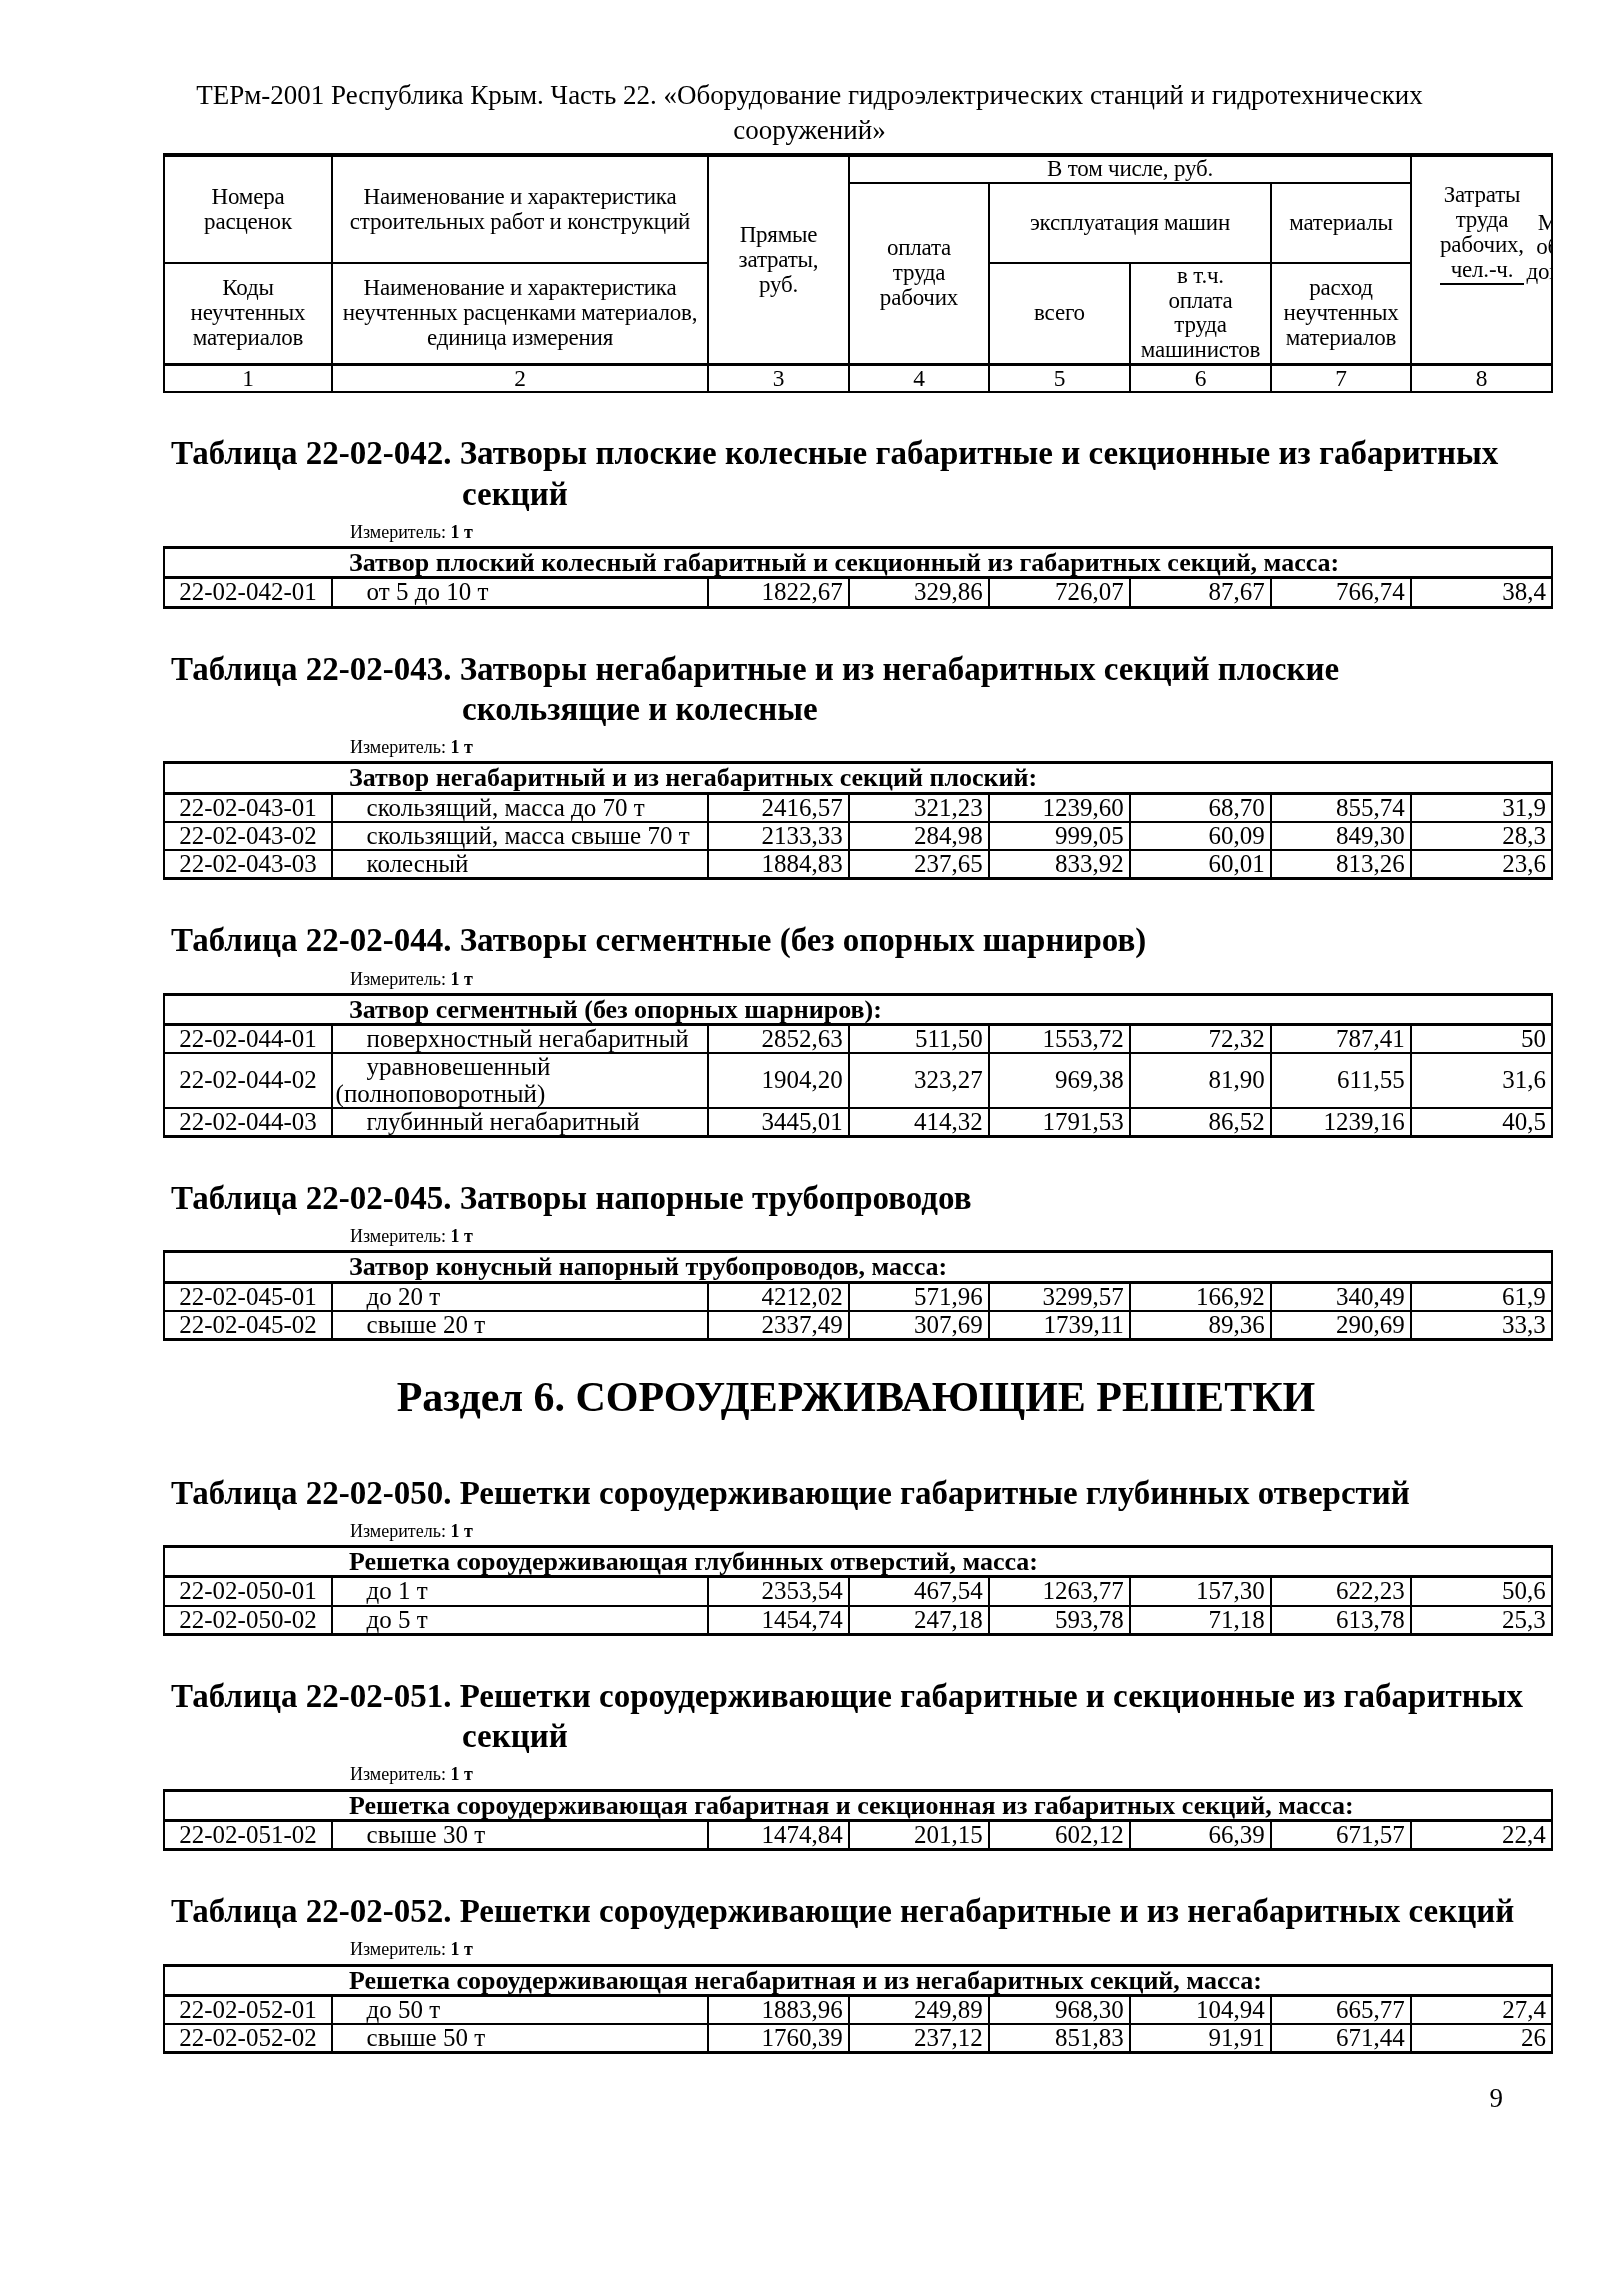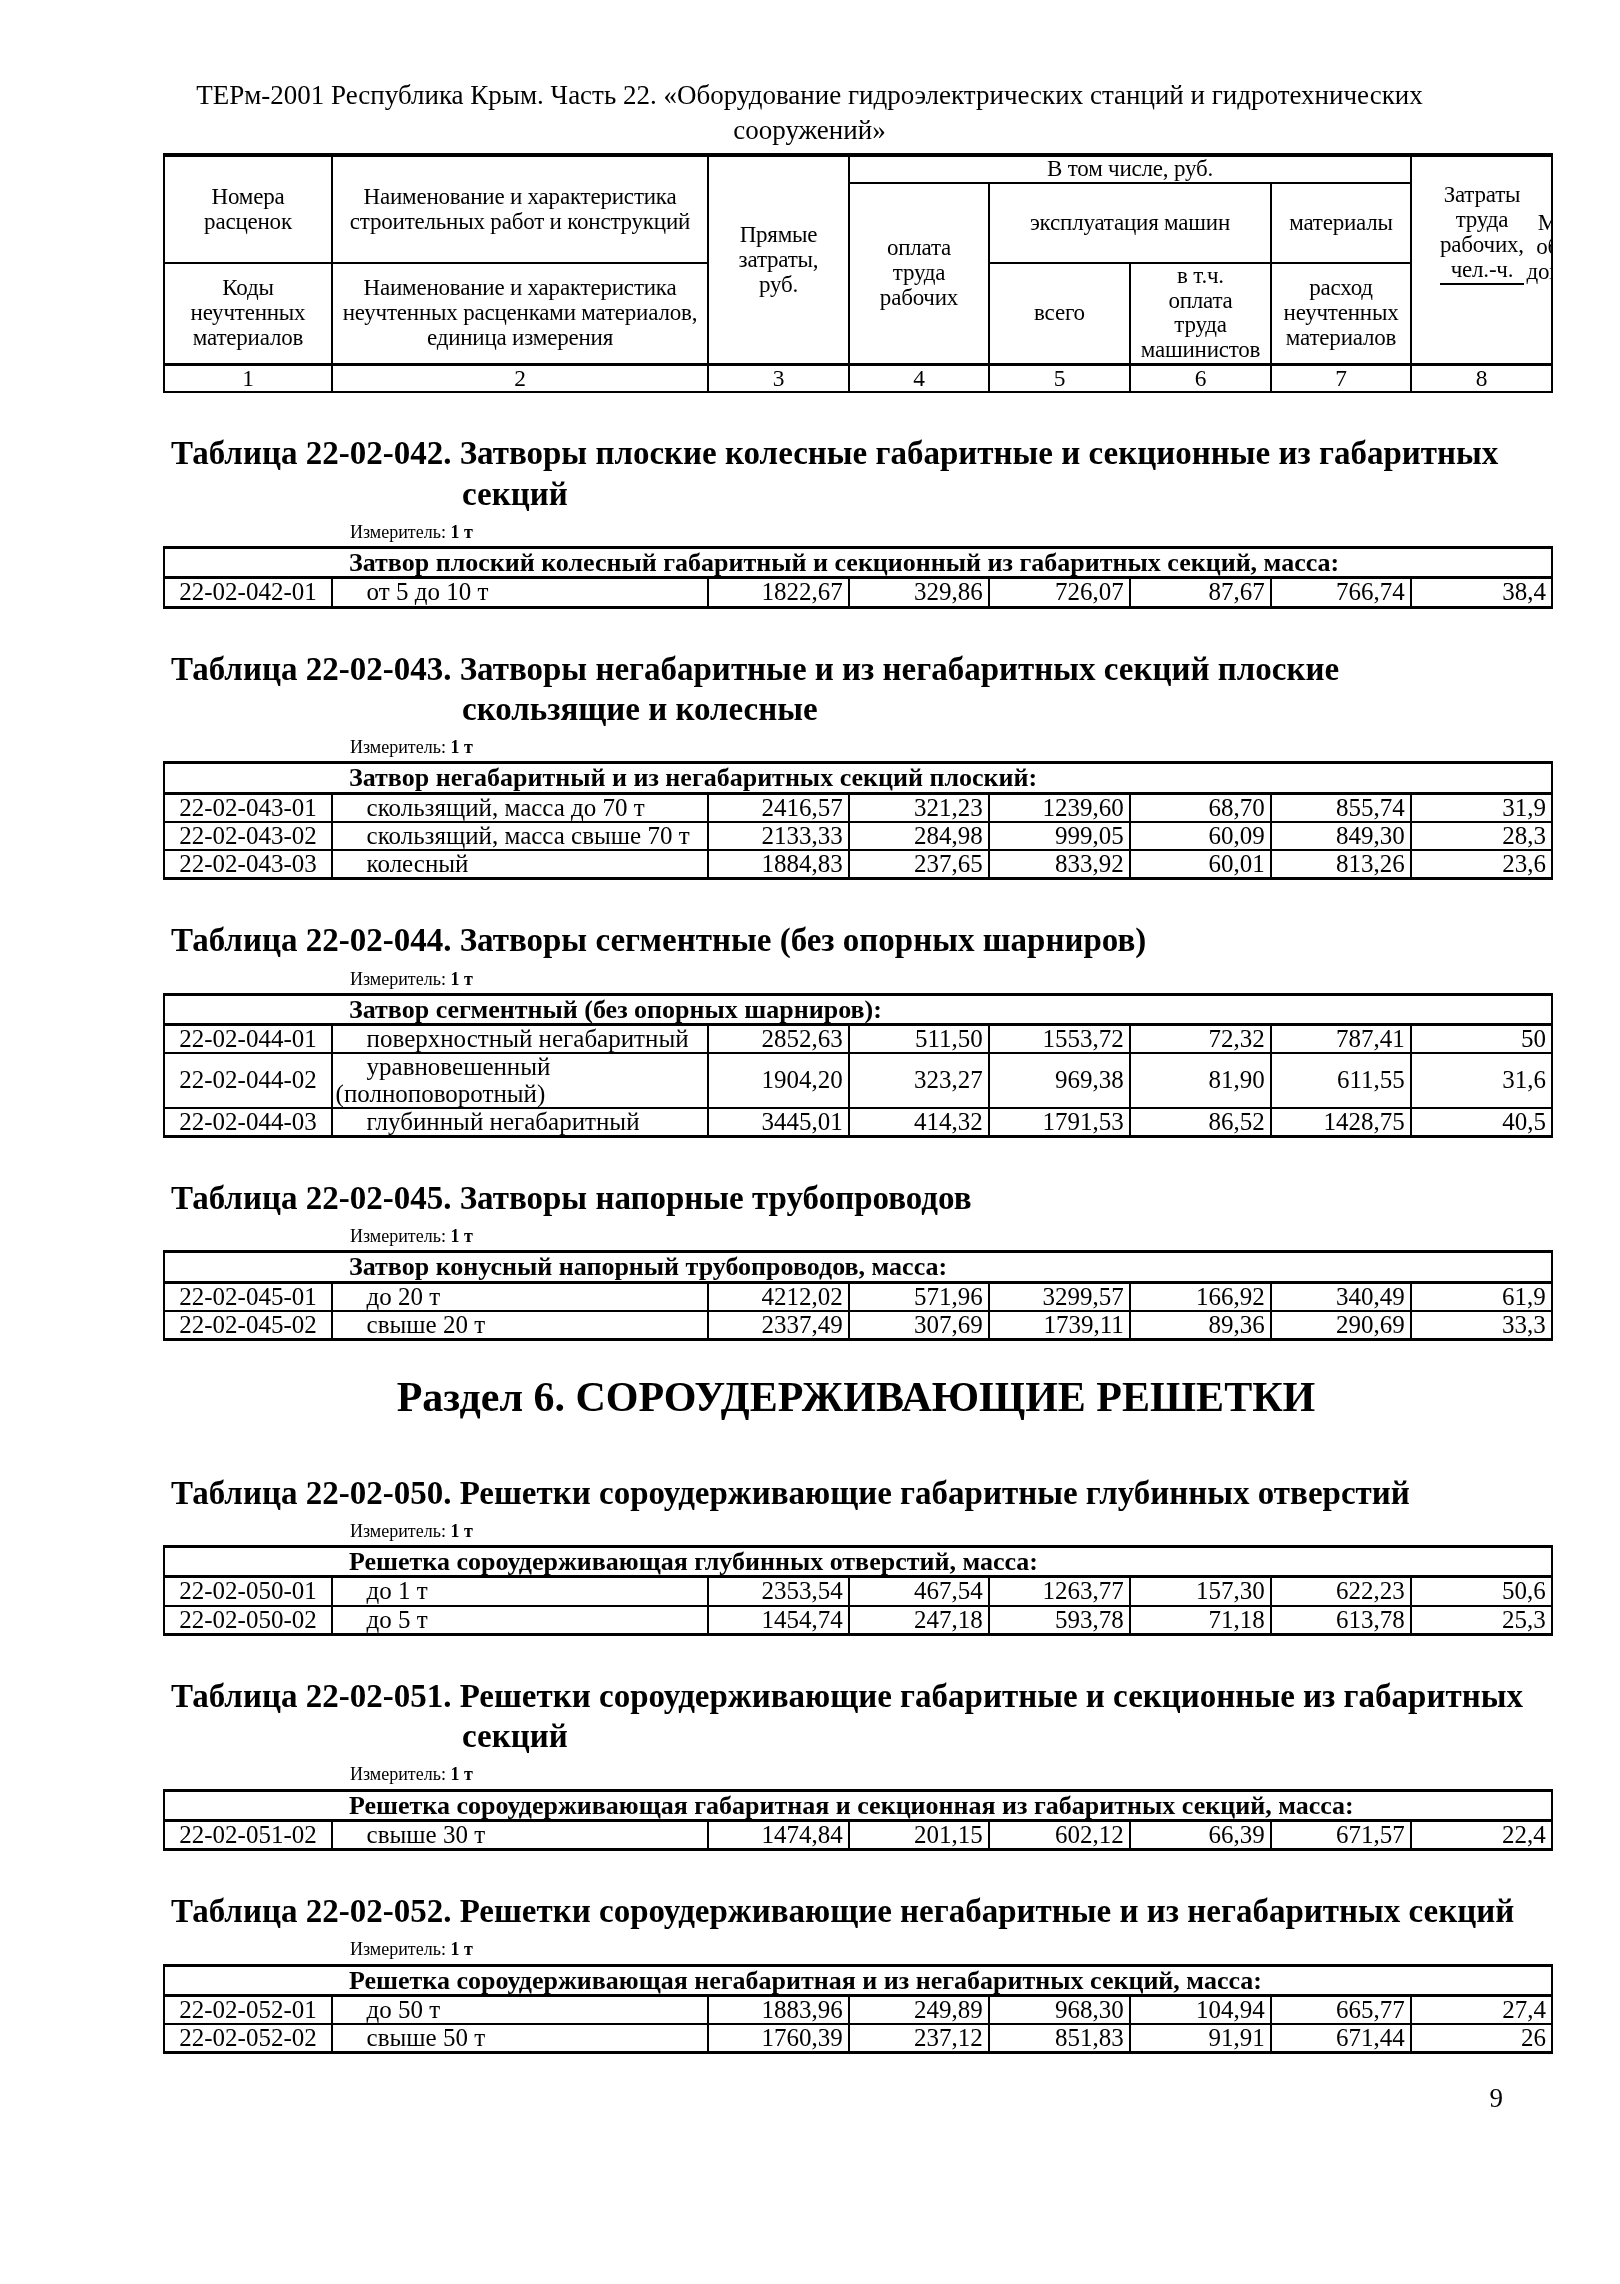--- a/index.html
+++ b/index.html
@@ -284,21 +284,21 @@
     <td class="num">31,6</td>
   </tr>
 
   <tr class="data-row">
     <td class="code">22-02-044-03</td>
     <td class="desc">глубинный негабаритный</td>
     <td class="num">3445,01</td>
     <td class="num">414,32</td>
     <td class="num">1791,53</td>
     <td class="num">86,52</td>
-    <td class="num">1428,75</td>
+    <td class="num">1239,16</td>
     <td class="num">40,5</td>
   </tr>
 </tbody>
     </table>
   </section>
 
   <section class="price-block">
 
     <h2 class="tbl-title">Таблица 22-02-045. Затворы напорные трубопроводов</h2>
     <p class="measure"><span class="ml">Измеритель:</span> <span class="mv">1 т</span></p>

